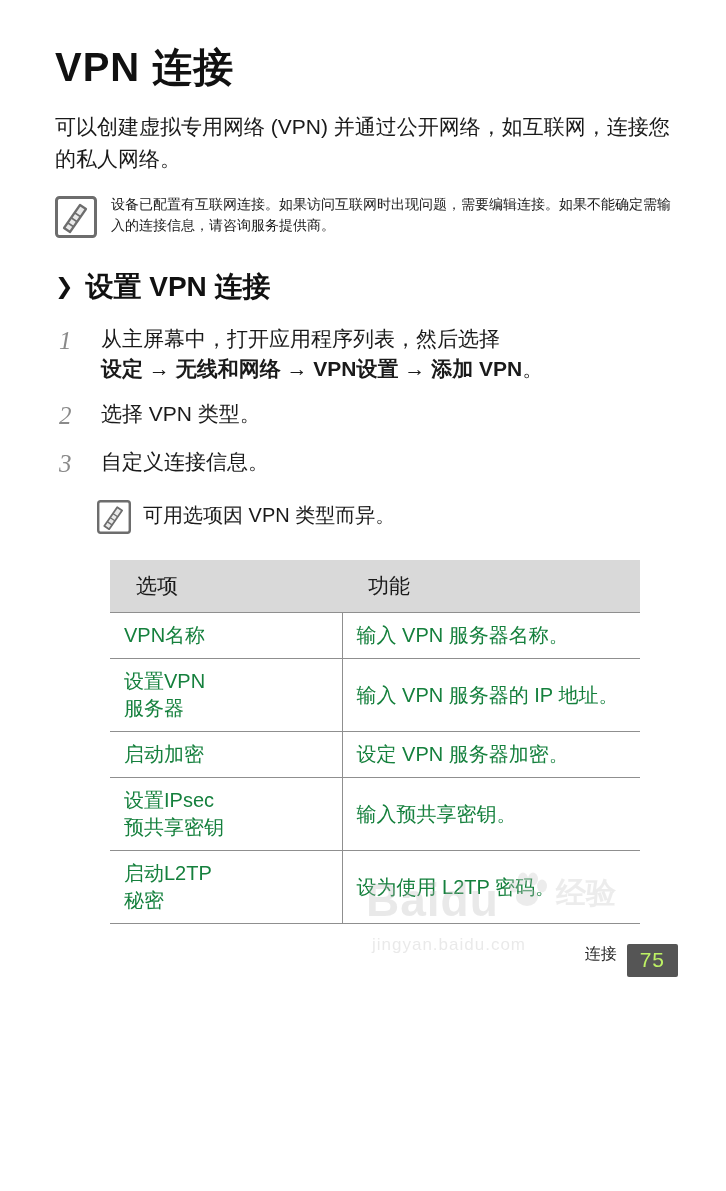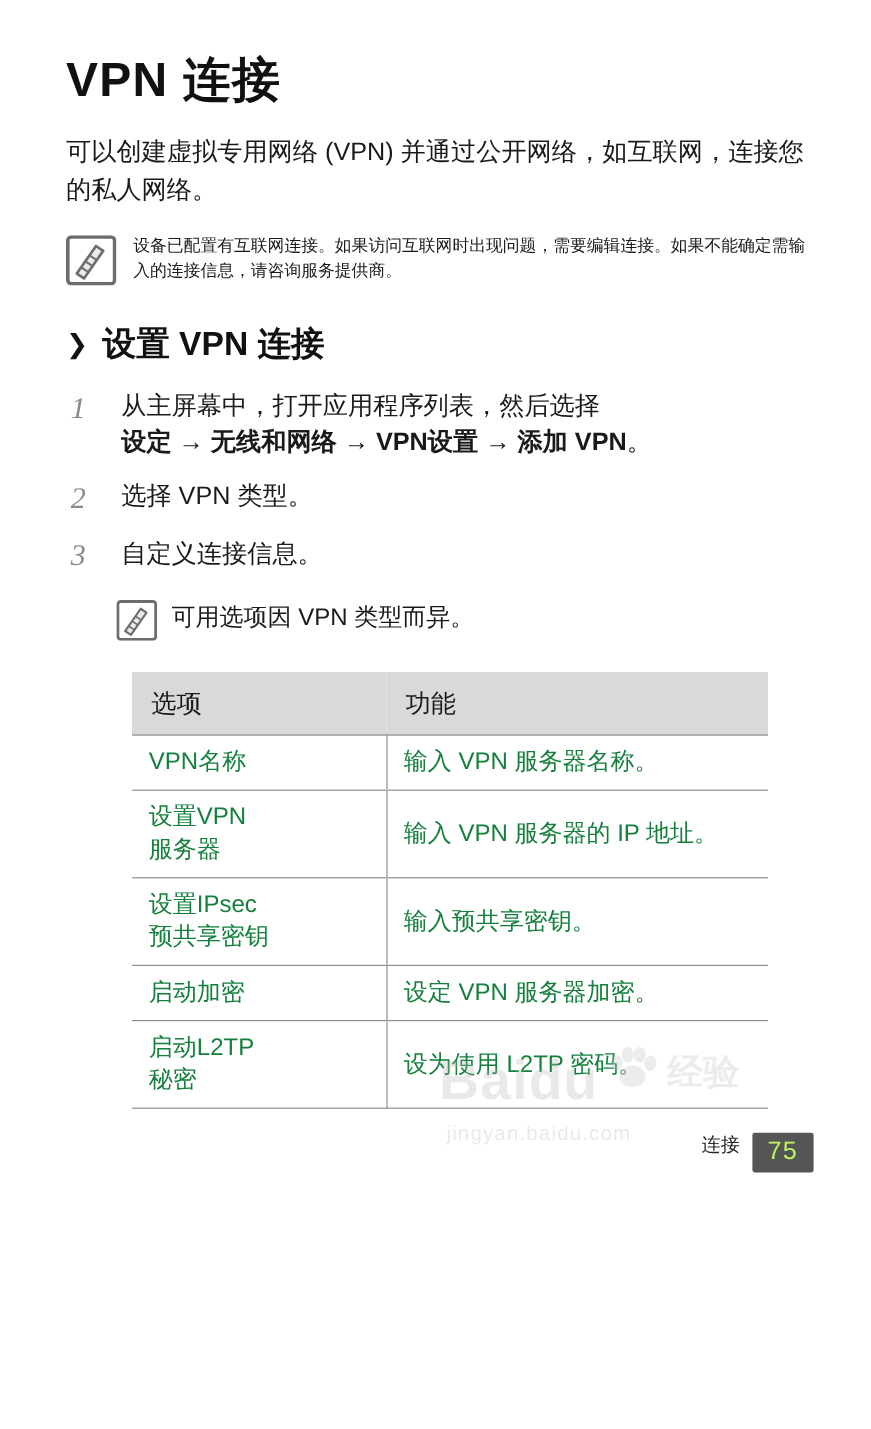--- a/index.html
+++ b/index.html
@@ -110,21 +110,21 @@
     border-collapse: collapse;
     margin: 22px 0 0 55px;
     width: 530px;
     table-layout: fixed;
   }
   table.opts th {
     background: #d9d9d9;
     text-align: left;
     font-weight: normal;
     font-size: 21px;
-    padding: 12px 16px;
+    padding: 12px 26px;
     border: none;
     color: #1a1a1a;
   }
   table.opts th:first-child { width: 180px; }
   table.opts td {
     font-size: 20px;
     padding: 9px 14px;
     border-top: 1px solid #8f8f8f;
     vertical-align: middle;
     line-height: 1.35;
@@ -267,27 +267,27 @@
         <tr>
           <td><span>VPN名称</span></td>
           <td>输入 VPN 服务器名称。</td>
         </tr>
         <tr>
           <td style="white-space:pre-line;"><span>设置VPN
 服务器</span></td>
           <td>输入 VPN 服务器的 IP 地址。</td>
         </tr>
         <tr>
+          <td><span>启动加密</span></td>
+          <td>设定 VPN 服务器加密。</td>
+        </tr>
+        <tr>
           <td style="white-space:pre-line;"><span>设置IPsec
 预共享密钥</span></td>
           <td>输入预共享密钥。</td>
-        </tr>
-        <tr>
-          <td><span>启动加密</span></td>
-          <td>设定 VPN 服务器加密。</td>
         </tr>
         <tr>
           <td style="white-space:pre-line;"><span>启动L2TP
 秘密</span></td>
           <td>设为使用 L2TP 密码。</td>
         </tr>
       </tbody>
     </table>
 
   </div>

